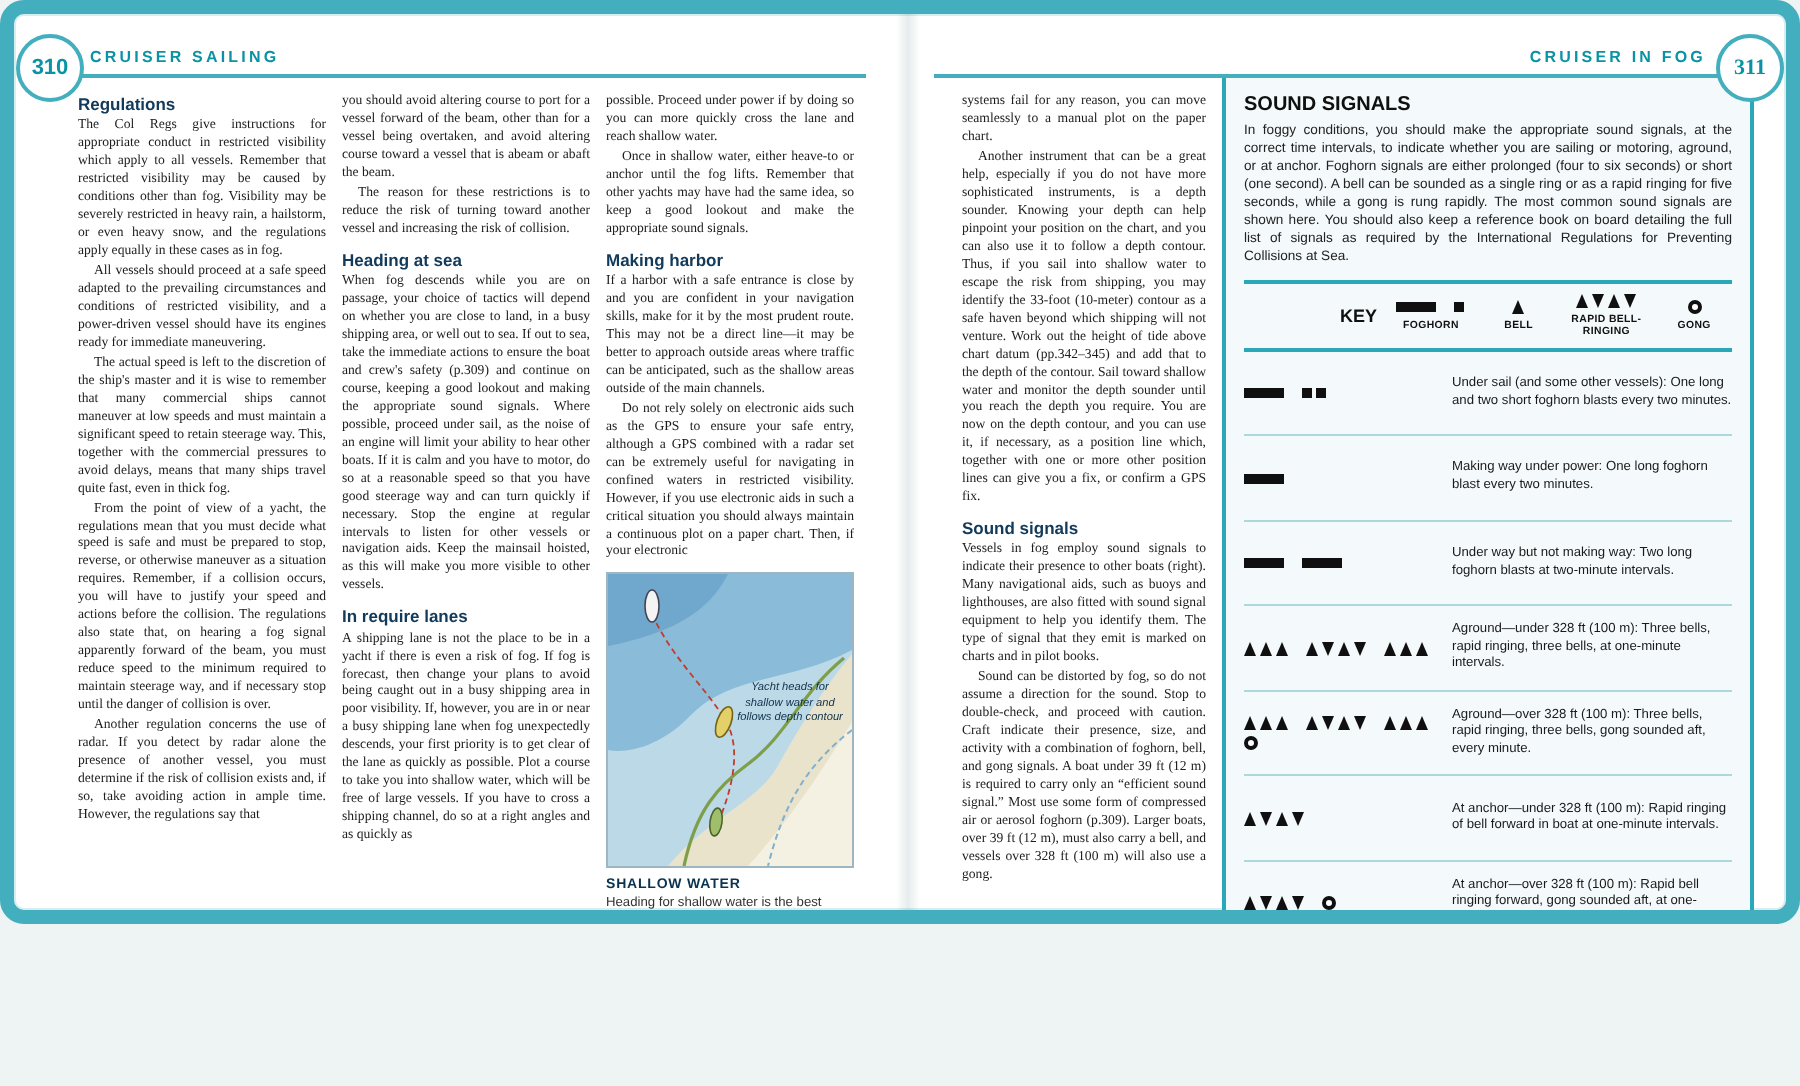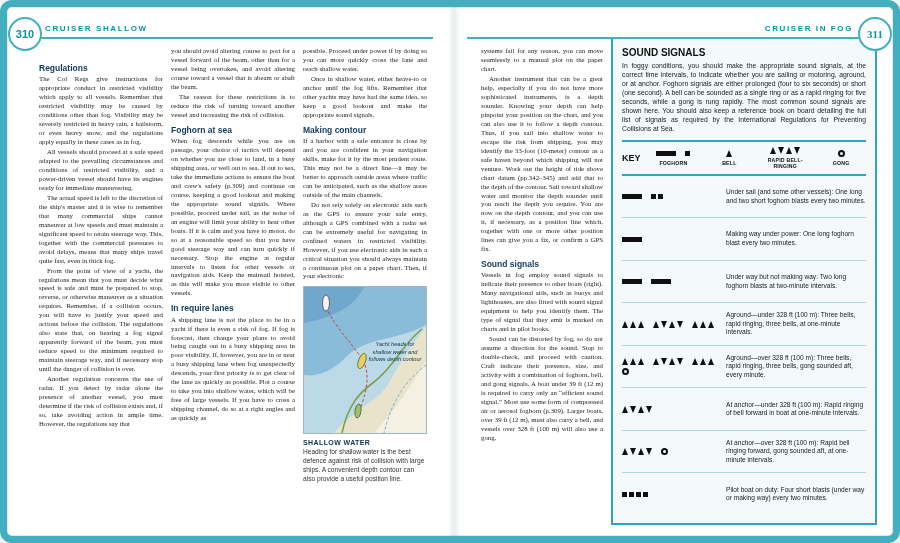--- a/index.html
+++ b/index.html
@@ -1,50 +1,50 @@
 <!DOCTYPE html>
 <html><head>
 <meta charset="utf-8">
 <style>
   html,body{margin:0;padding:0;background:#eef3f4;}
-  .spread{position:relative;width:900px;height:543px;box-sizing:border-box;background:#fff;
+  .spread{position:relative;width:900px;height:462px;box-sizing:border-box;background:#fff;
     border:7px solid #43aebd;border-radius:12px;overflow:hidden;
     font-family:"Liberation Sans",sans-serif;box-shadow:inset 0 0 0 1px #d8edf0;}
   .fold{position:absolute;left:441px;top:0;bottom:0;width:12px;
     background:linear-gradient(90deg,rgba(0,0,0,0),rgba(10,70,80,0.10),rgba(0,0,0,0));}
   .circle{position:absolute;width:30px;height:30px;border-radius:50%;background:#fff;
     border:2px solid #43aebd;color:#0b93a5;font:bold 11px "Liberation Sans",sans-serif;
     display:flex;align-items:center;justify-content:center;z-index:5;}
   .c-left{left:1px;top:10px;} .c-right{right:1px;top:10px;font-family:Liberation Serif, serif;}
   .rh{position:absolute;top:17px;font:bold 8px "Liberation Sans",sans-serif;color:#0b93a5;letter-spacing:1.6px;z-index:4;}
   .rh-left{left:38px;} .rh-right{right:40px;}
   .rule{position:absolute;top:30px;height:2px;background:#43aebd;z-index:1;}
   .rule-left{left:32px;width:394px;} .rule-right{left:460px;width:402px;}
 
   .col{position:absolute;top:40px;height:478px;overflow:hidden;}
   #col1{left:32px;width:124px;} #col2{left:164px;width:124px;}
   #col3{left:296px;width:124px;} #col4{left:474px;width:122px;}
   .col p{font:6.8px/1.32 "Liberation Serif",serif;color:#1c1c1c;text-align:justify;margin:0 0 1px;}
   .col p.ind{text-indent:8px;}
   .subhead{font:bold 8.5px/1.2 "Liberation Sans",sans-serif;color:#123a5a;margin:5px 0 2px;}
-  .subhead.first{margin-top:16px;}
+  .subhead.first{margin-top:0;}
 
   .fig{position:relative;width:124px;height:148px;margin-top:5px;border:1px solid #9db6c2;box-sizing:border-box;}
   .fig svg{display:block;width:100%;height:100%;}
   .fig-note{position:absolute;right:3px;top:54px;width:56px;font:italic 5.6px/1.3 "Liberation Sans",sans-serif;
     color:#10324a;text-align:center;}
   .cap-title{font:bold 7px "Liberation Sans",sans-serif;color:#0b3350;letter-spacing:.4px;margin-top:5px;}
   .cap-text{font:6.6px/1.32 "Liberation Sans",sans-serif;color:#333;margin-top:2px;text-align:left;}
 
   .box{position:absolute;left:604px;top:30px;width:266px;height:488px;box-sizing:border-box;
     border:2px solid #2aa7b8;background:#f4fafb;padding:8px 9px;display:flex;flex-direction:column;}
   .box-title{font:bold 10px "Liberation Sans",sans-serif;color:#101010;margin:0 0 4px;}
   .box-intro{font:6.8px/1.32 "Liberation Sans",sans-serif;color:#222;text-align:justify;margin:0 0 6px;}
   .keyrow{display:flex;align-items:center;gap:6px;padding:5px 0;border-top:2px solid #2aa7b8;border-bottom:2px solid #2aa7b8;}
-  .key-label{font:bold 9px "Liberation Sans",sans-serif;color:#101010;margin-right:2px;}
+  .key-label{font:bold 9px "Liberation Sans",sans-serif;color:#101010;margin-right:2px;margin-left:48px;}
   .key-item{display:flex;flex-direction:column;align-items:center;gap:2px;flex:1;}
   .key-item .klabel{font:bold 5.2px "Liberation Sans",sans-serif;color:#101010;text-align:center;letter-spacing:.2px;}
   .sym{display:flex;flex-wrap:wrap;gap:2px;row-gap:3px;align-items:center;min-height:8px;}
   .sigrows{flex:1;display:flex;flex-direction:column;}
   .sigrow{flex:1;display:flex;align-items:center;gap:4px;border-bottom:1px solid #aad8de;padding:2px 0;}
   .sigrow:last-child{border-bottom:none;}
   .sigrow .sym{width:100px;flex:none;}
   .sigrow .desc{flex:1;font:6.6px/1.3 "Liberation Sans",sans-serif;color:#1a1a1a;margin:0;}
 
   .s-long{width:20px;height:5px;background:#101010;display:inline-block;}
@@ -57,51 +57,51 @@
   .s-gap{width:5px;height:1px;display:inline-block;}
 </style>
 </head>
 <body>
 
 <div class="spread">
 
   <div class="circle c-left">
     <span>310</span>
   </div>
-  <div class="rh rh-left">CRUISER SHALLOW</div>
+  <div class="rh rh-left">CRUISER SAILING</div>
   <div class="rule rule-left"></div>
 
   <div class="rh rh-right">CRUISER IN FOG</div>
   <div class="rule rule-right"></div>
   <div class="circle c-right">
     <span>311</span>
   </div>
 
   <div class="col" id="col1">
     <h3 class="subhead first">Regulations</h3>
     <p>The Col Regs give instructions for appropriate conduct in restricted visibility which apply to all vessels. Remember that restricted visibility may be caused by conditions other than fog. Visibility may be severely restricted in heavy rain, a hailstorm, or even heavy snow, and the regulations apply equally in these cases as in fog.</p>
     <p class="ind">All vessels should proceed at a safe speed adapted to the prevailing circumstances and conditions of restricted visibility, and a power-driven vessel should have its engines ready for immediate maneuvering.</p>
     <p class="ind">The actual speed is left to the discretion of the ship's master and it is wise to remember that many commercial ships cannot maneuver at low speeds and must maintain a significant speed to retain steerage way. This, together with the commercial pressures to avoid delays, means that many ships travel quite fast, even in thick fog.</p>
     <p class="ind">From the point of view of a yacht, the regulations mean that you must decide what speed is safe and must be prepared to stop, reverse, or otherwise maneuver as a situation requires. Remember, if a collision occurs, you will have to justify your speed and actions before the collision. The regulations also state that, on hearing a fog signal apparently forward of the beam, you must reduce speed to the minimum required to maintain steerage way, and if necessary stop until the danger of collision is over.</p>
     <p class="ind">Another regulation concerns the use of radar. If you detect by radar alone the presence of another vessel, you must determine if the risk of collision exists and, if so, take avoiding action in ample time. However, the regulations say that</p>
   </div>
 
   <div class="col" id="col2">
     <p>you should avoid altering course to port for a vessel forward of the beam, other than for a vessel being overtaken, and avoid altering course toward a vessel that is abeam or abaft the beam.</p>
     <p class="ind">The reason for these restrictions is to reduce the risk of turning toward another vessel and increasing the risk of collision.</p>
-    <h3 class="subhead">Foghorn at sea</h3>
+    <h3 class="subhead">Heading at sea</h3>
     <p>When fog descends while you are on passage, your choice of tactics will depend on whether you are close to land, in a busy shipping area, or well out to sea. If out to sea, take the immediate actions to ensure the boat and crew's safety (p.309) and continue on course, keeping a good lookout and making the appropriate sound signals. Where possible, proceed under sail, as the noise of an engine will limit your ability to hear other boats. If it is calm and you have to motor, do so at a reasonable speed so that you have good steerage way and can turn quickly if necessary. Stop the engine at regular intervals to listen for other vessels or navigation aids. Keep the mainsail hoisted, as this will make you more visible to other vessels.</p>
     <h3 class="subhead">In require lanes</h3>
     <p>A shipping lane is not the place to be in a yacht if there is even a risk of fog. If fog is forecast, then change your plans to avoid being caught out in a busy shipping area in poor visibility. If, however, you are in or near a busy shipping lane when fog unexpectedly descends, your first priority is to get clear of the lane as quickly as possible. Plot a course to take you into shallow water, which will be free of large vessels. If you have to cross a shipping channel, do so at a right angles and as quickly as</p>
   </div>
 
   <div class="col" id="col3">
     <p>possible. Proceed under power if by doing so you can more quickly cross the lane and reach shallow water.</p>
     <p class="ind">Once in shallow water, either heave-to or anchor until the fog lifts. Remember that other yachts may have had the same idea, so keep a good lookout and make the appropriate sound signals.</p>
-    <h3 class="subhead">Making contour</h3>
+    <h3 class="subhead">Making harbor</h3>
     <p>If a harbor with a safe entrance is close by and you are confident in your navigation skills, make for it by the most prudent route. This may not be a direct line—it may be better to approach outside areas where traffic can be anticipated, such as the shallow areas outside of the main channels.</p>
     <p class="ind">Do not rely solely on electronic aids such as the GPS to ensure your safe entry, although a GPS combined with a radar set can be extremely useful for navigating in confined waters in restricted visibility. However, if you use electronic aids in such a critical situation you should always maintain a continuous plot on a paper chart. Then, if your electronic</p>
 
     <div class="fig">
       <svg viewBox="0 0 122 146">
         <rect width="122" height="146" fill="#bcd9e8"></rect>
         <path d="M0,0 H122 V38 C92,54 62,50 42,70 C27,86 10,90 0,88 Z" fill="#8abbd8"></path>
         <path d="M0,0 H60 C50,20 30,30 0,36 Z" fill="#6fa8cc"></path>
         <path d="M122,40 V146 H30 C52,120 76,114 86,94 C96,76 110,54 122,40 Z" fill="#e9e3cc"></path>
         <path d="M122,74 V146 H70 C90,124 106,100 122,74 Z" fill="#f5f1e2"></path>

